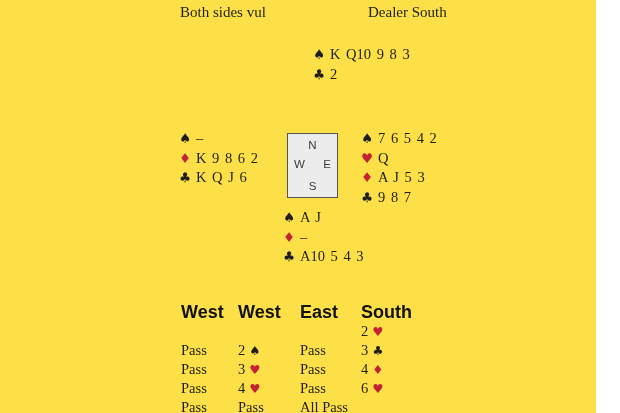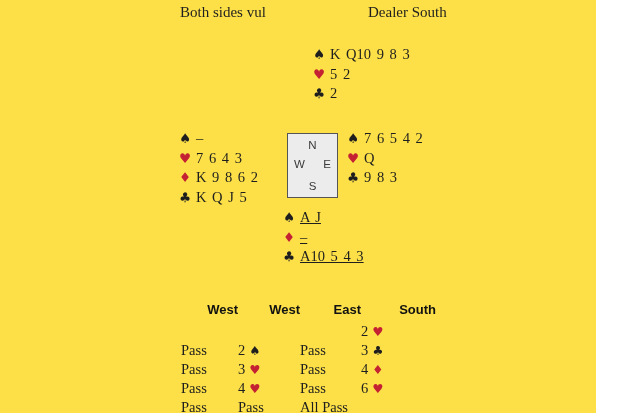--- a/index.html
+++ b/index.html
@@ -16,89 +16,86 @@
   .suit {
     display:inline-block; width:17px;
     font-family:"DejaVu Sans", sans-serif; font-size:13.5px;
   }
   .cards { word-spacing:2px; }
   .red   { color:#c42132; }
   .blk   { color:#1e1e1e; }
 
   .hand.north { left:283px; top:45px;margin-left:30px;  }
   .hand.west  { left:179px; top:129px; }
-  .hand.east  { left:347px; top:129px; }
-  .hand.south { left:283px; top:208px;text-decoration:underline; }
+  .hand.east  { left:361px; top:129px; }
+  .hand.south { left:283px; top:208px; }
 
   .compass {
     position:absolute; left:287px; top:133px; width:49px; height:63px;
     background:#ececec; border:1px solid #555;
     font-family:"Liberation Sans", sans-serif; font-size:11.5px; color:#3a3a3a;
   }
   .compass span { position:absolute; }
   .compass .cn { top:5px;  left:0; right:0; text-align:center; }
   .compass .cs { bottom:5px; left:0; right:0; text-align:center; }
   .compass .cw { left:6px;  top:24px; }
   .compass .ce { right:6px; top:24px; }
 
   .auction { position:absolute; left:181px; top:302px; border-collapse:collapse; table-layout:fixed; }
   .auction th, .auction td {
     padding:0; text-align:left; vertical-align:top; white-space:nowrap; height:19px;
   }
   .auction th {
     font-family:"Liberation Sans", sans-serif; font-weight:bold;
-    font-size:13px; color:#111111; height:21px;text-align:right;
+    font-size:18px; color:#111111; height:21px;
   }
   .auction td { font-size:14.5px; }
   .auction td .suit { width:auto; margin-left:4px; font-size:12.5px; }
 </style>
 </head>
 <body>
 
 <div class="page">
 
   <div class="top-label vul">Both sides vul</div>
   <div class="top-label dealer">Dealer South</div>
 
   <div class="hand north">
     <div class="hand-line">
       <span class="suit blk">♠</span><span class="cards">K Q10 9 8 3</span>
     </div>
     <div class="hand-line">
-      <span class="suit red">♥</span><span class="cards">5 2</span>
-    </div>
-    <div class="hand-line">
       <span class="suit blk">♣</span><span class="cards">2</span>
     </div>
   </div>
 
   <div class="hand west">
     <div class="hand-line">
       <span class="suit blk">♠</span><span class="cards">–</span>
     </div>
     <div class="hand-line">
-      <span class="suit red">♥</span><span class="cards">7 6 4 3</span>
-    </div>
-    <div class="hand-line">
       <span class="suit red">♦</span><span class="cards">K 9 8 6 2</span>
     </div>
     <div class="hand-line">
-      <span class="suit blk">♣</span><span class="cards">K Q J 5</span>
+      <span class="suit blk">♣</span><span class="cards">K Q J 6</span>
     </div>
   </div>
 
   <div class="hand east">
     <div class="hand-line">
       <span class="suit blk">♠</span><span class="cards">7 6 5 4 2</span>
     </div>
     <div class="hand-line">
       <span class="suit red">♥</span><span class="cards">Q</span>
     </div>
     <div class="hand-line">
-      <span class="suit blk">♣</span><span class="cards">9 8 3</span>
+      <span class="suit red">♦</span><span class="cards">A J 5 3</span>
+    </div>
+    <div class="hand-line">
+      <span class="suit blk">♣</span><span class="cards">9 8 7</span>
     </div>
   </div>
 
   <div class="hand south">
     <div class="hand-line">
       <span class="suit blk">♠</span><span class="cards">A J</span>
     </div>
     <div class="hand-line">
       <span class="suit red">♦</span><span class="cards">–</span>
     </div>

